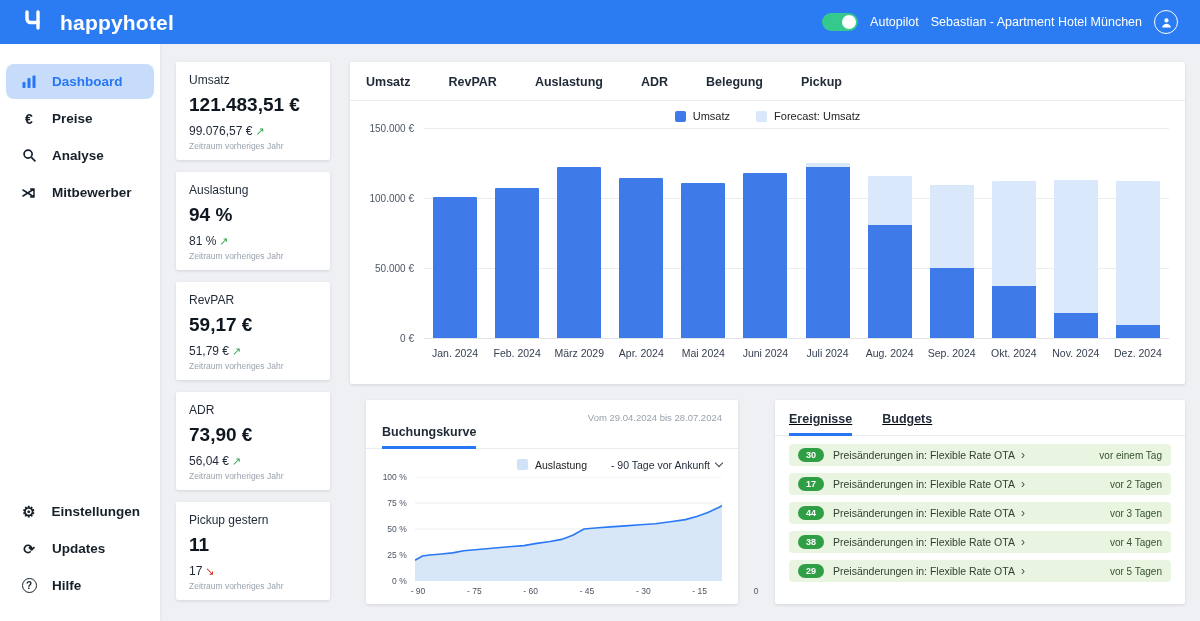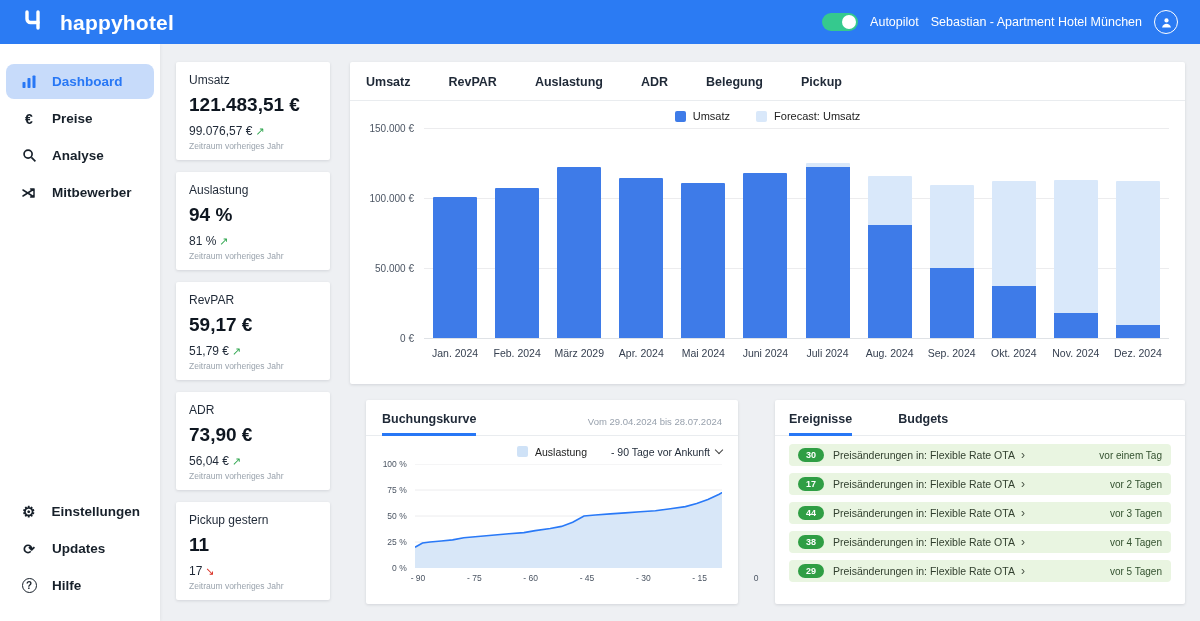--- a/index.html
+++ b/index.html
@@ -59,38 +59,38 @@
   .bar-row { position:absolute; inset:0; display:flex; justify-content:space-around; align-items:flex-end; }
   .bar-group { width:44px; display:flex; flex-direction:column; justify-content:flex-end; }
   .x-labels { display:flex; margin-left:58px; margin-top:9px; }
   .x-labels span { flex:1; text-align:center; font-size:10.5px; color:#374151; }
 
   
   .booking { left:350px; top:400px; width:372px; height:204px; padding:12px 16px 10px;margin-left:16px; }
   .card-header { display:flex; align-items:flex-end; justify-content:space-between; }
   .card-title { font-size:12.5px; font-weight:700; color:#1f2937; padding-bottom:7px;
                 border-bottom:3px solid #2777f5; cursor:pointer; }
-  .booking-date { font-size:9.5px; color:#98a1ad; padding-bottom:9px; }
+  .booking-date { font-size:9.5px; color:#98a1ad; padding-bottom:26px; }
   .header-line { border-bottom:1px solid #e9ecef; margin:-1px -16px 0; }
   .booking-legend-row { display:flex; align-items:center; margin-top:8px; position:relative; height:15px; }
   .booking-legend { position:absolute; left:50%; transform:translateX(-50%); display:flex; gap:7px;
                     align-items:center; font-size:10.5px; color:#222; }
   .booking-dropdown { margin-left:auto; font-size:10.5px; color:#1f2937; cursor:pointer;
                       display:flex; align-items:center; gap:6px; }
   .chev-down { width:6px; height:6px; border-right:1.4px solid #444; border-bottom:1.4px solid #444;
                transform:rotate(45deg); margin-top:-3px; }
   .booking-plot-wrap { display:flex; margin-top:5px; }
   .b-y-axis { width:36px; position:relative; height:104px; }
   .b-y-axis span { position:absolute; right:8px; transform:translateY(-50%); font-size:8.5px; color:#4b5563; }
   .b-x-labels { position:relative; margin-left:36px; height:11px; margin-top:5px; }
   .b-x-labels span { position:absolute; transform:translateX(-50%); font-size:8.5px; color:#4b5563; }
 
   
   .events { left:775px; top:400px; width:410px; height:204px; padding:12px 14px 10px; }
-  .events-tabs { display:flex; gap:46px; }
+  .events-tabs { display:flex; gap:30px;text-decoration:underline; }
   .events-tab { font-size:12.5px; font-weight:600; color:#1f2937; padding-bottom:7px; cursor:pointer; }
   .events-tab.active { font-weight:700; border-bottom:3px solid #2777f5; }
   .events .header-line { margin:-1px -14px 0; }
   .event-row { display:flex; align-items:center; background:#e9f5e1; border-radius:4px; height:22px;
                padding:0 9px; margin-top:7px; cursor:pointer; }
   .event-row:first-child { margin-top:8px; }
   .event-badge { background:#2f9e44; color:#fff; font-size:9px; font-weight:700;
                  padding:2px 8px; border-radius:10px; line-height:1.2; }
   .event-text { font-size:10.5px; color:#32402f; margin-left:9px; }
   .event-chevron { font-size:12px; color:#4a5547; margin-left:6px; line-height:1; }

